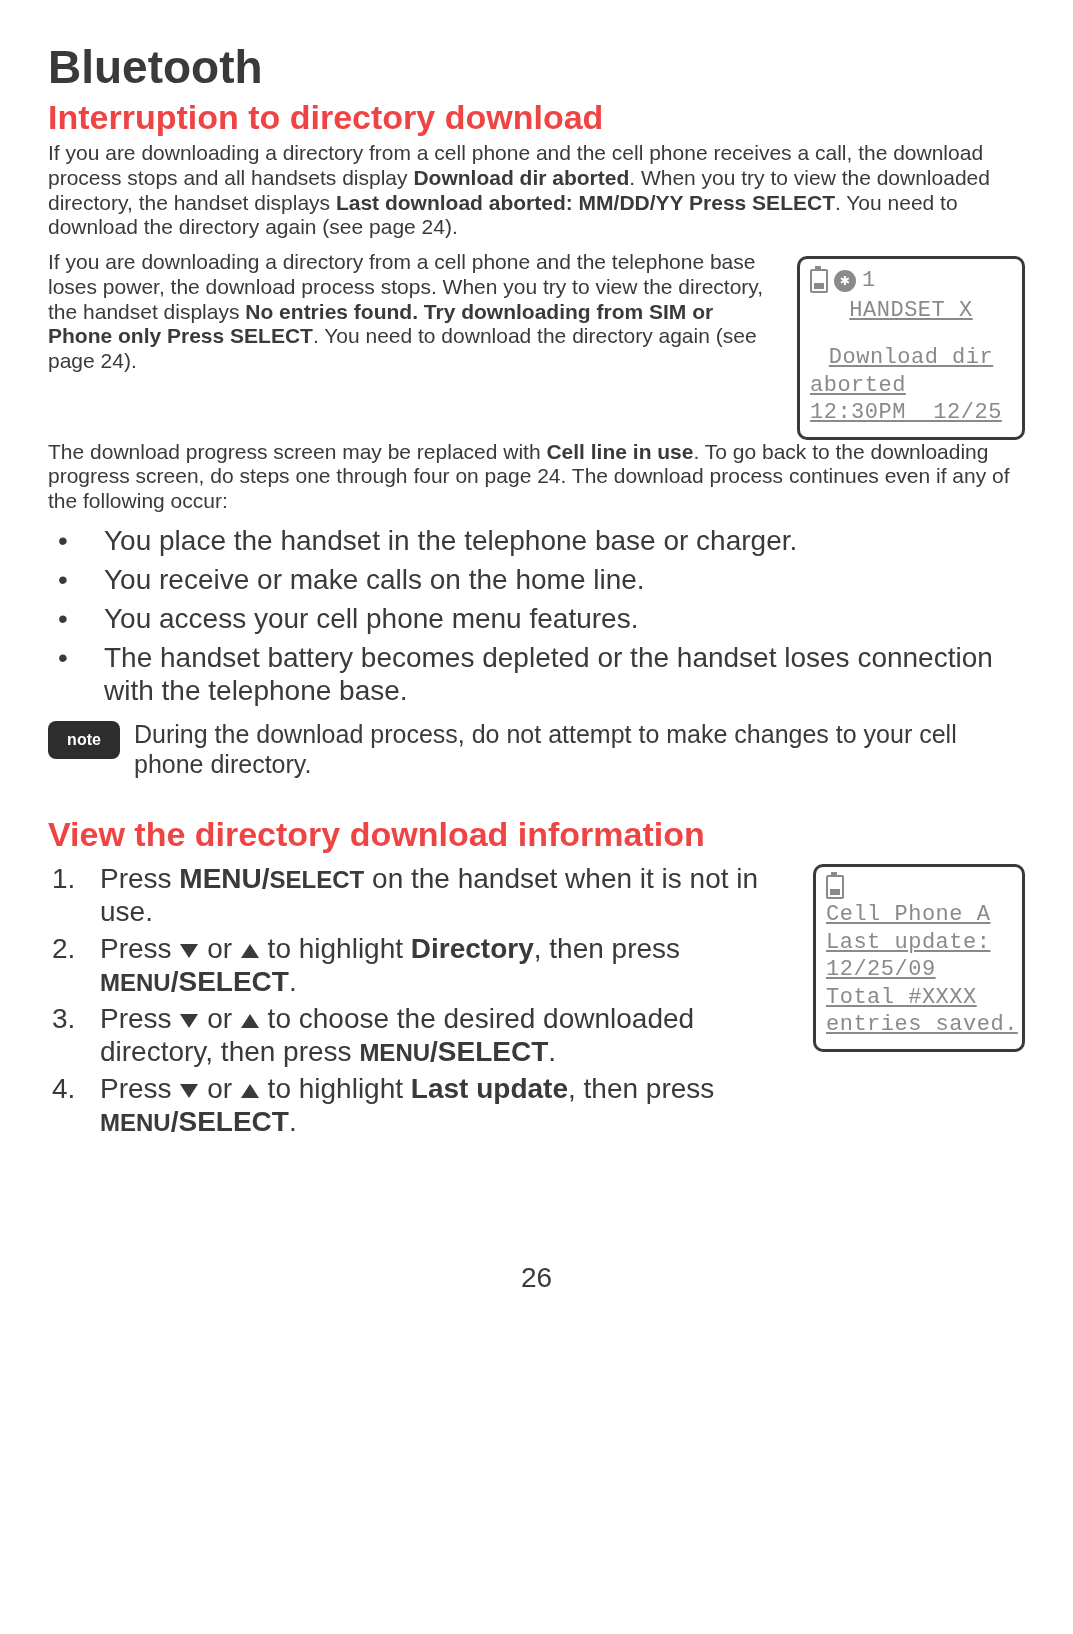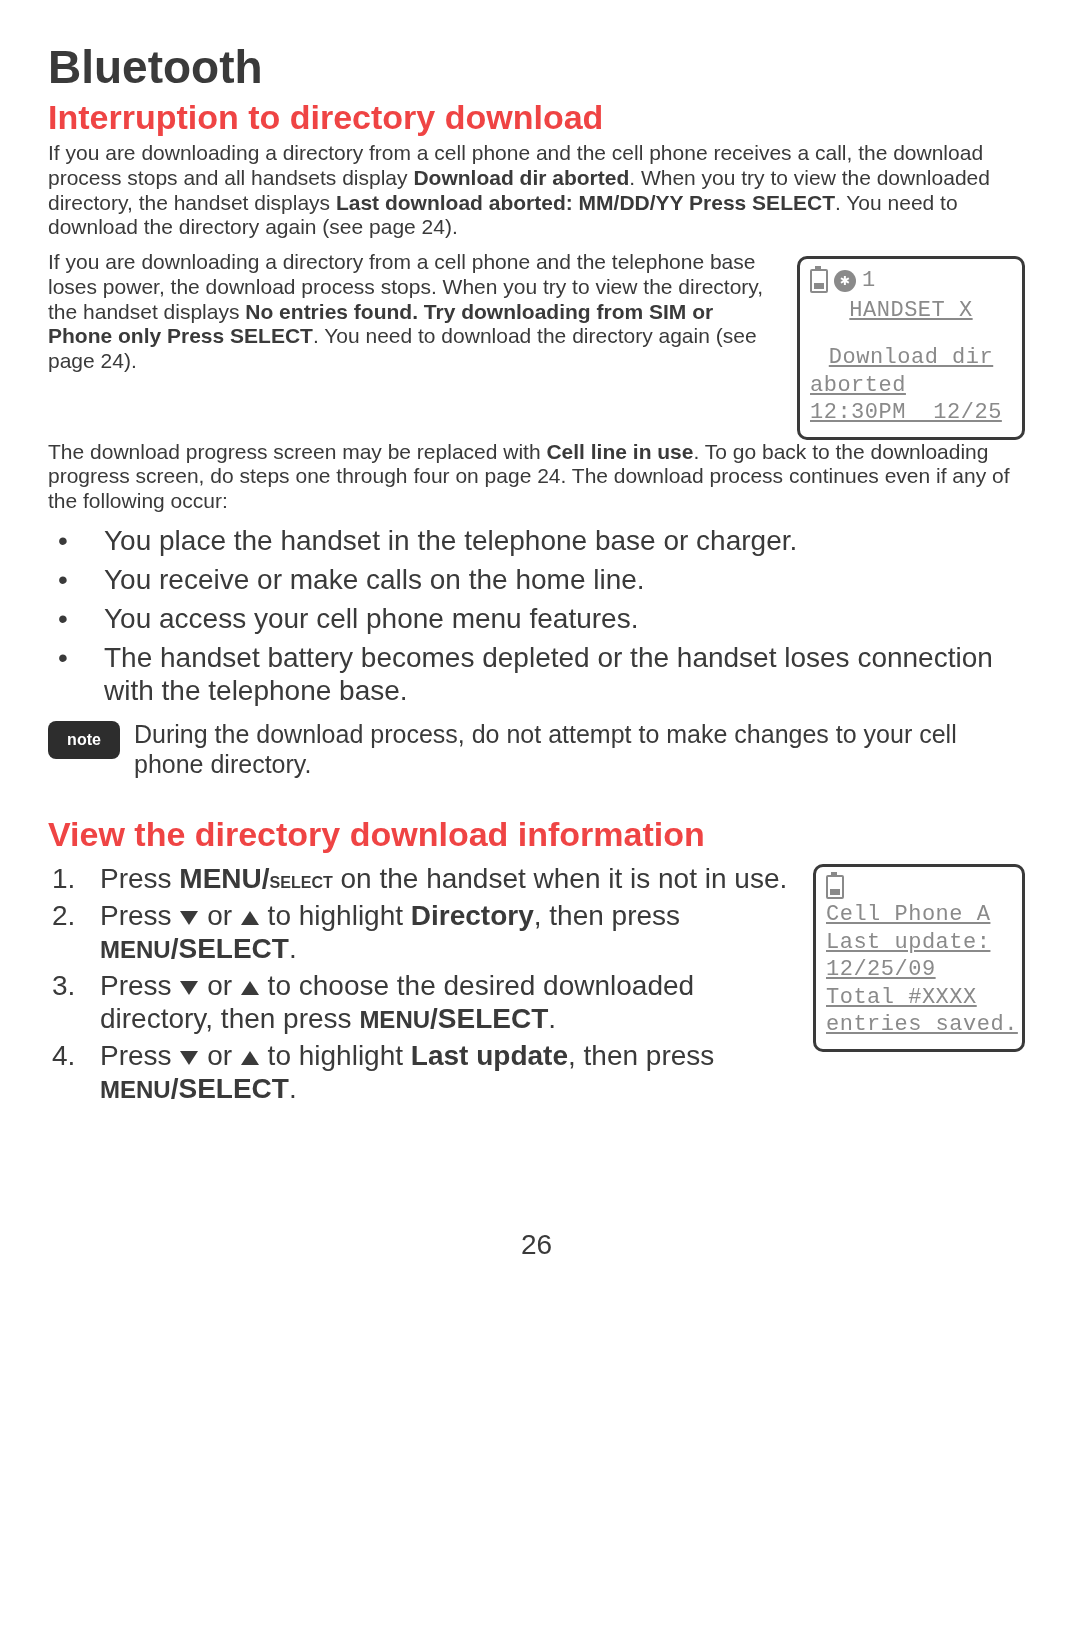--- a/index.html
+++ b/index.html
@@ -198,21 +198,21 @@
   <div class="note-tag">note</div>
   <div class="note-text">During the download process, do not attempt to make changes to your cell phone directory.</div>
 </div>
 
 <h2 class="section-heading">View the directory download information</h2>
 
 <div class="content-row">
   <div class="text-col">
     <ol class="steps">
       <li>
-        <span>Press </span><span class="b">MENU/</span><span class="b" style="font-size:16px">SELECT</span><span> on the handset when it is not in use.</span>
+        <span>Press </span><span class="b">MENU/</span><span class="b" style="font-size:24px">SELECT</span><span> on the handset when it is not in use.</span>
       </li>
       <li>
         <span>Press </span><span class="tri down"></span><span> or </span><span class="tri up"></span><span> to highlight </span><span class="b">Directory</span><span>, then press </span><span class="b" style="font-size:24px">MENU</span><span class="b">/SELECT</span><span>.</span>
       </li>
       <li>
         <span>Press </span><span class="tri down"></span><span> or </span><span class="tri up"></span><span> to choose the desired downloaded directory, then press </span><span class="b" style="font-size:24px">MENU</span><span class="b">/SELECT</span><span>.</span>
       </li>
       <li>
         <span>Press </span><span class="tri down"></span><span> or </span><span class="tri up"></span><span> to highlight </span><span class="b">Last update</span><span>, then press </span><span class="b" style="font-size:24px">MENU</span><span class="b">/SELECT</span><span>.</span>
       </li>

